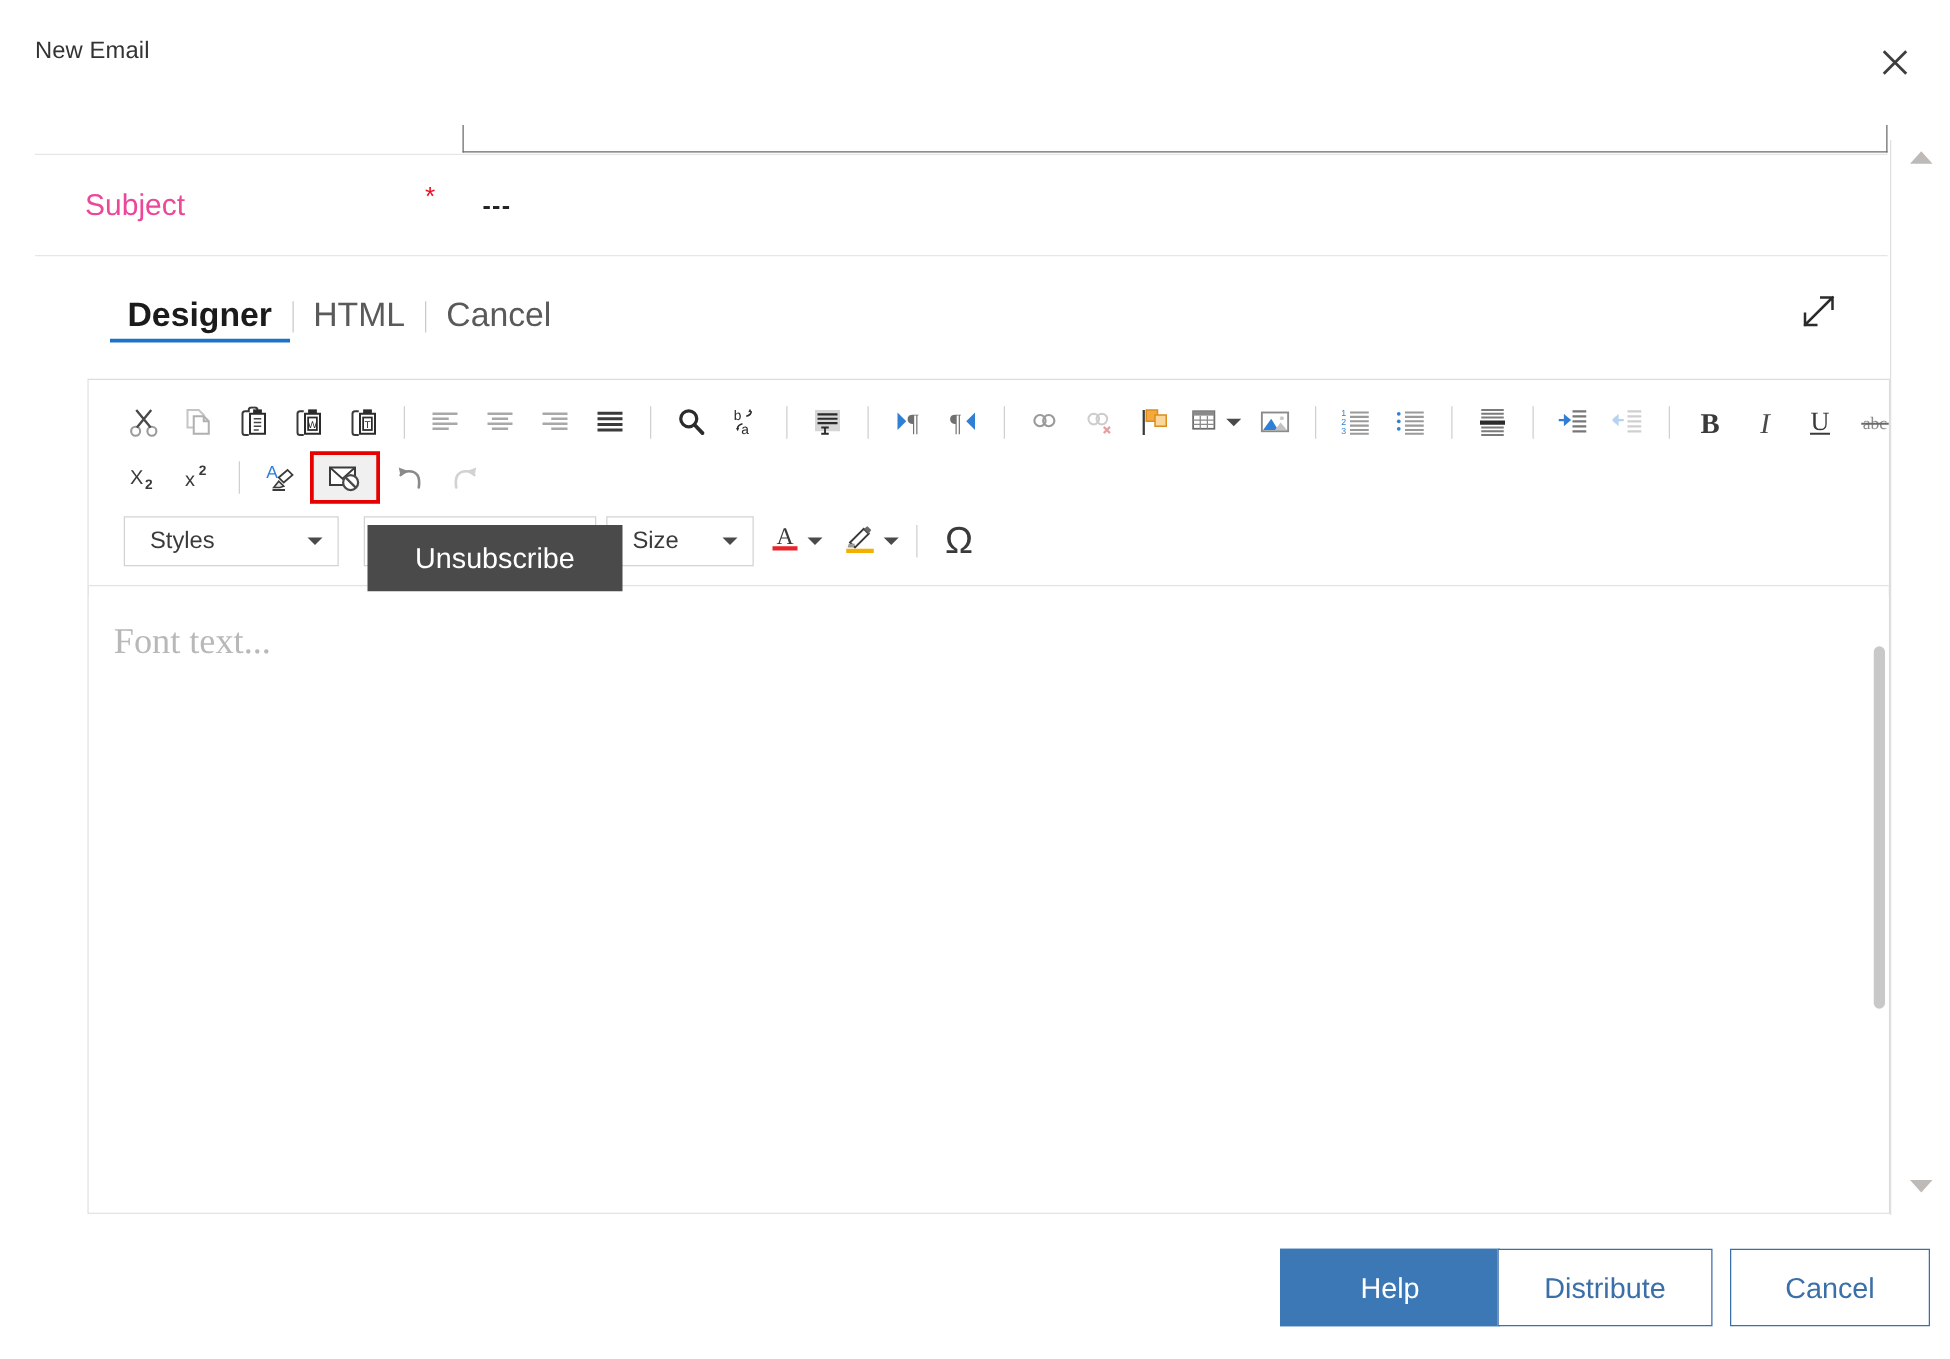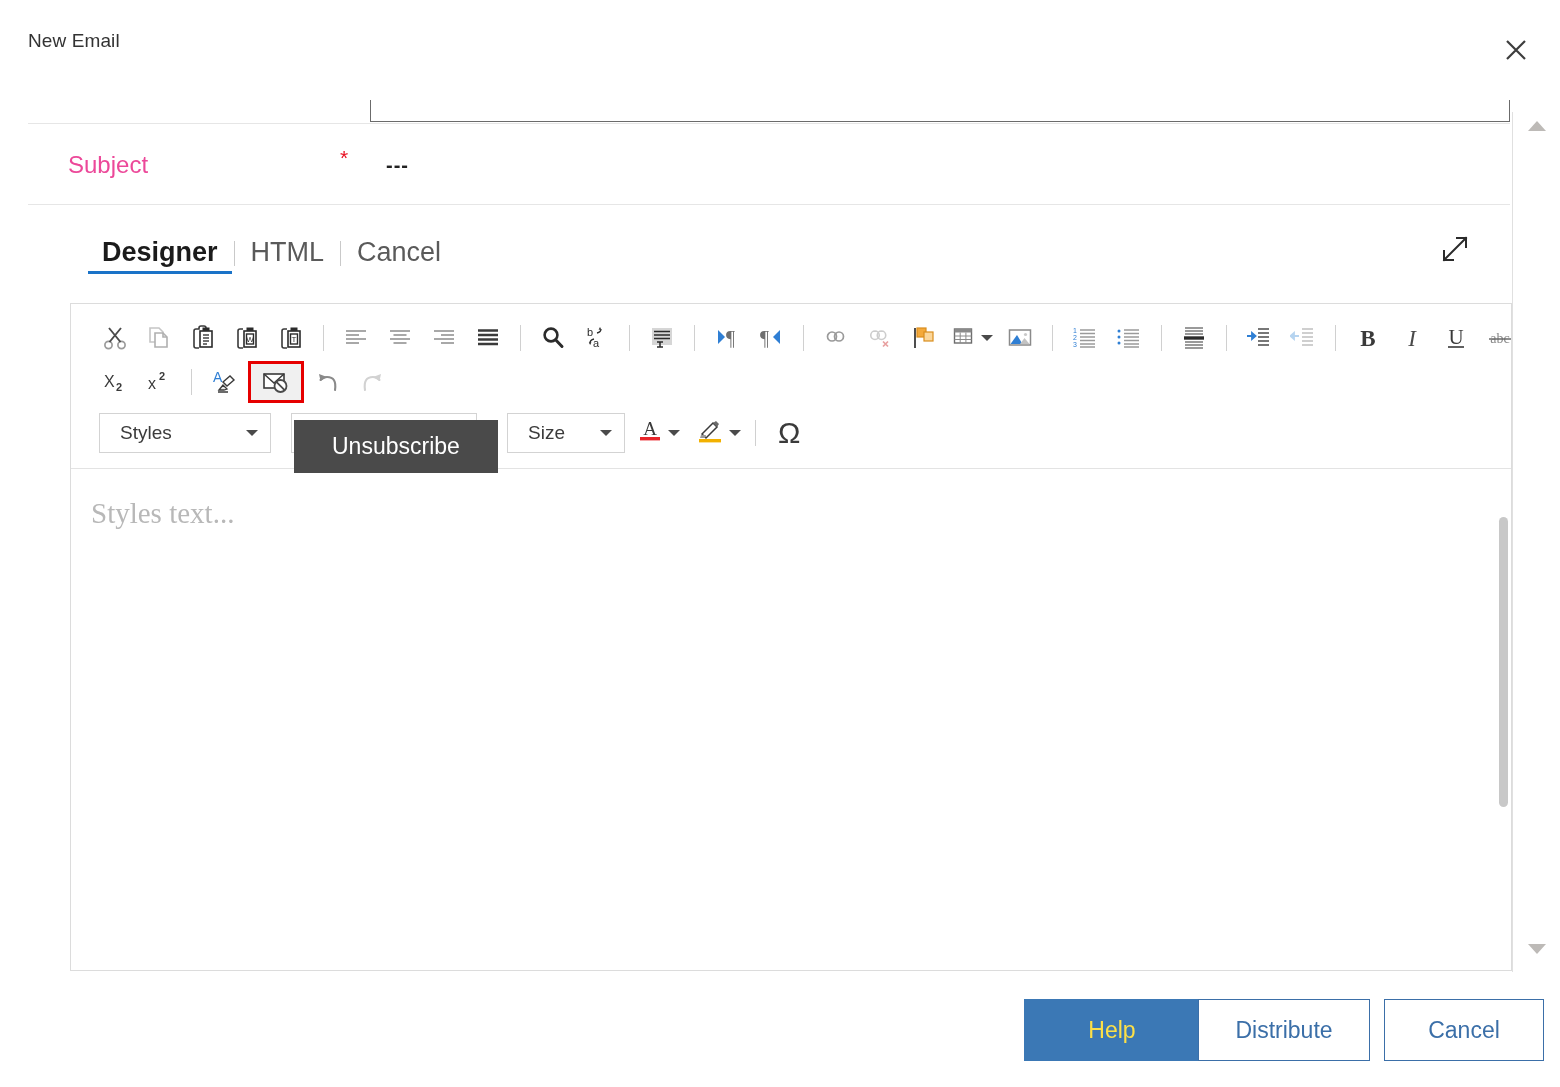--- a/index.html
+++ b/index.html
@@ -173,21 +173,21 @@
     display: flex; align-items: center;
     justify-content: space-between;
     padding: 0 12px 0 20px;
     font-size: 19px;
     color: #3b3b3b;
     cursor: pointer;
     flex: none;
   }
   .ddl.styles { width: 172px; margin-left: 6px; }
   .ddl.font   { width: 186px; margin-left: 20px; }
-  .ddl.size   { width: 118px; margin-left: 30px; }
+  .ddl.size   { width: 118px; margin-left: 8px; }
   .caret {
     width: 0; height: 0;
     border-left: 6px solid transparent;
     border-right: 6px solid transparent;
     border-top: 6px solid #4a4a4a;
     margin-left: 8px;
   }
   .split-btn {
     display: flex; align-items: center;
     cursor: pointer; flex: none;
@@ -277,21 +277,21 @@
   .btn {
     position: absolute;
     top: 8px;
     height: 62px;
     display: flex; align-items: center; justify-content: center;
     font-size: 23px;
     cursor: pointer;
   }
   .btn.primary {
     left: 1024px; width: 176px;
-    background: #3b78b5; color: #fde047;
+    background: #3b78b5; color: #ffffff;
     border: 1px solid #3b78b5;
   }
   .btn.secondary {
     background: #ffffff; color: #3b6fa8;
     border: 1px solid #3b6fa8;
   }
   .btn.distribute { left: 1198px; width: 172px; }
   .btn.cancel     { left: 1384px; width: 160px; }
 </style>
 </head>
@@ -766,21 +766,21 @@
 
         <div class="tb-sep"></div>
 
         <div class="omega">Ω</div>
       </div>
 
       <div class="tooltip">Unsubscribe</div>
     </div>
 
     <div class="editor-body">
-      <div class="placeholder">Styles text...</div>
+      <div class="placeholder">Font text...</div>
       <div class="editor-scroll-track">
         <div class="editor-scroll-thumb"></div>
       </div>
     </div>
   </div>
 
   <div class="page-scroll">
     <div class="sb-arrow up"></div>
     <div class="sb-arrow down"></div>
   </div>

